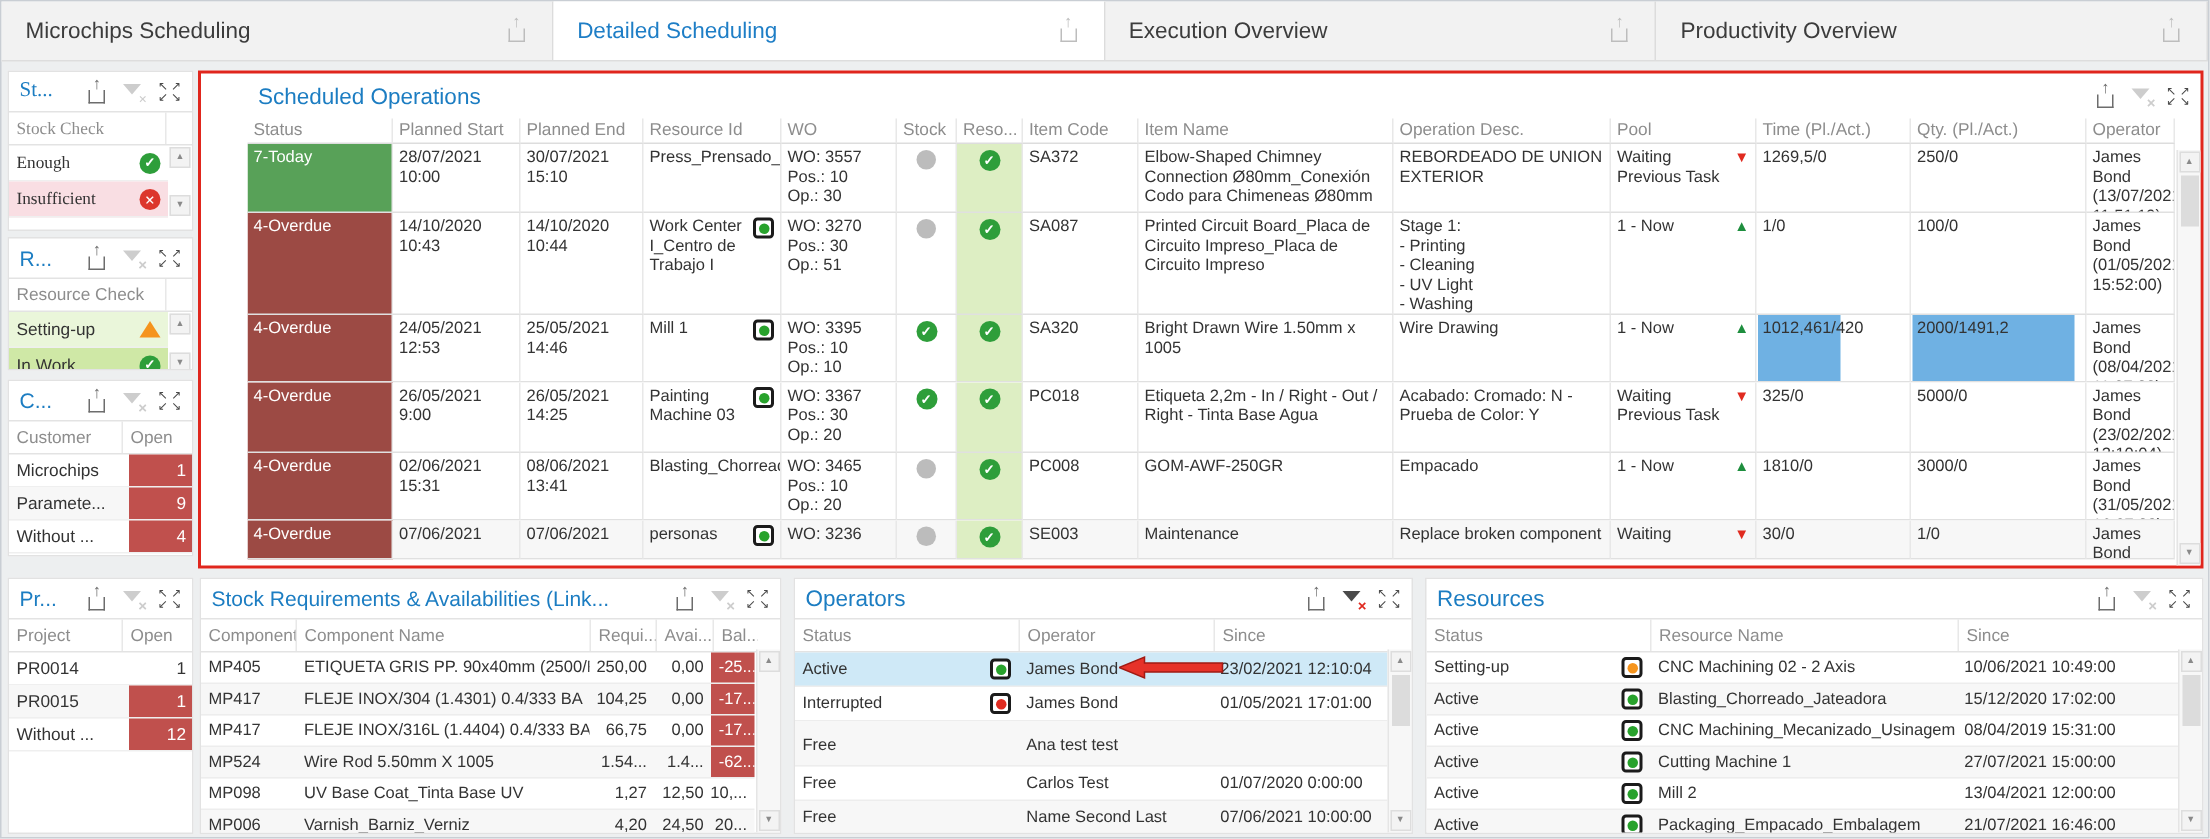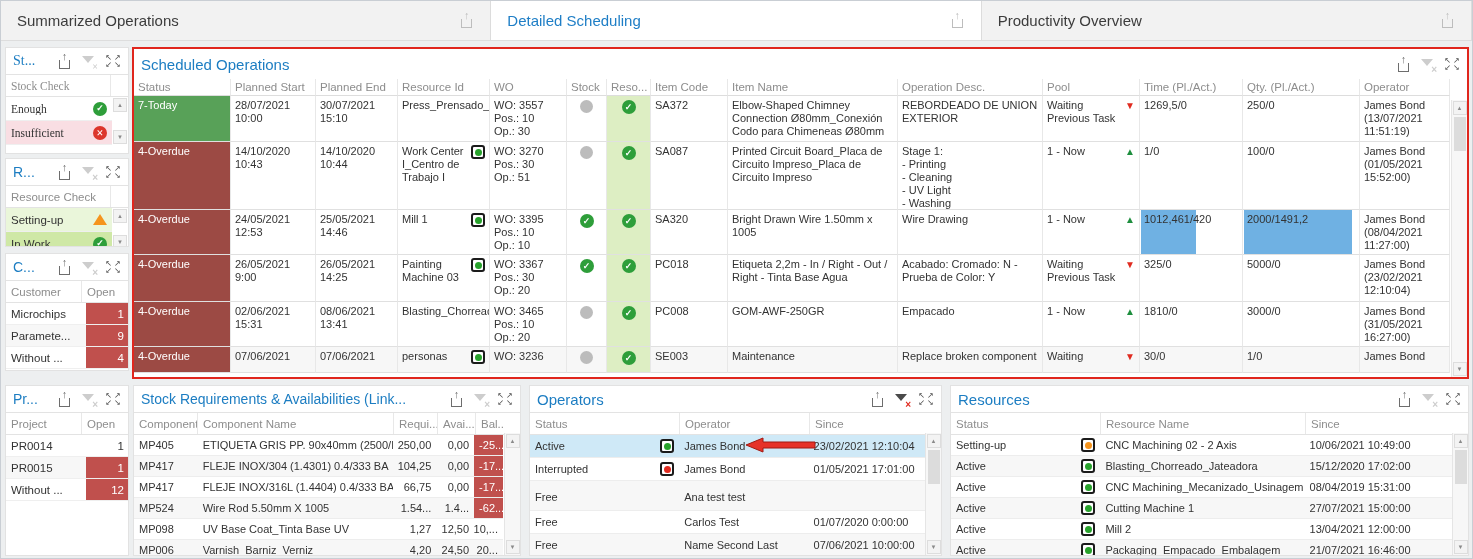--- a/index.html
+++ b/index.html
@@ -48,21 +48,21 @@
 .sbtn.dn::before{content:"▼";}
 
 .mrow{display:flex;align-items:center;gap:4px;padding:0 5px;border-bottom:1px solid #efefef;font-size:11.5px;}
 .mrow .lb{flex:1;overflow:hidden;white-space:nowrap;}
 .mini-body{display:flex;}
 .mini-rows{flex:1;}
 .mini-scroll{width:16px;display:flex;flex-direction:column;justify-content:space-between;padding:1px;}
 .num{width:42px;text-align:right;padding:0 4px;align-self:stretch;display:flex;align-items:center;justify-content:flex-end;}
 .num.redbg{background:#c0504d;color:#fff;}
 
-#p-sched{left:131px;top:46px;width:1337px;height:332px;border:2px solid #e0261d;}
+#p-sched{left:131px;top:46px;width:1337px;height:332px;border:2px solid #e0261d;padding-left:31px;}
 .sog{display:grid;grid-template-columns:97px 85px 82px 92px 77px 40px 44px 77px 170px 145px 97px 103px 117px minmax(0,1fr);}
 .sog-wrap{position:relative;margin-right:17px;}
 .shead .h{color:#8d8d8d;font-size:11.5px;padding:2px 4px;border-right:1px solid #e8e8e8;border-bottom:1px solid #ddd;white-space:nowrap;overflow:hidden;}
 .c{border-right:1px solid #e8e8e8;border-bottom:1px solid #e0e0e0;padding:3px 4px;font-size:11px;line-height:13px;white-space:pre-line;overflow:hidden;}
 .row{overflow:hidden;}
 .st{color:#fff;}
 .st.g{background:#58a158;}
 .st.o{background:#9c4a44;}
 .rcell{display:flex;gap:2px;align-items:flex-start;}
 .rcell .rt{flex:1;white-space:normal;}
@@ -83,26 +83,31 @@
 .brow.sel{background:#cfe9f7;}
 .rt-al{justify-content:flex-end;}
 .negcell{background:#c0504d;color:#fff;}
 .annot-arrow{position:absolute;z-index:5;}
 </style>
 </head>
 <body>
 
 <div class="tabs">
   <div class="tab">
-    <span>Summarized Operations</span>
+    <span>Microchips Scheduling</span>
       <span class="sp"></span>
     <span class="ic ic-export dim"></span>
   </div>
   <div class="tab active">
     <span>Detailed Scheduling</span>
+      <span class="sp"></span>
+    <span class="ic ic-export dim"></span>
+  </div>
+  <div class="tab">
+    <span>Execution Overview</span>
       <span class="sp"></span>
     <span class="ic ic-export dim"></span>
   </div>
   <div class="tab">
     <span>Productivity Overview</span>
       <span class="sp"></span>
     <span class="ic ic-export dim"></span>
   </div>
 </div>
 

